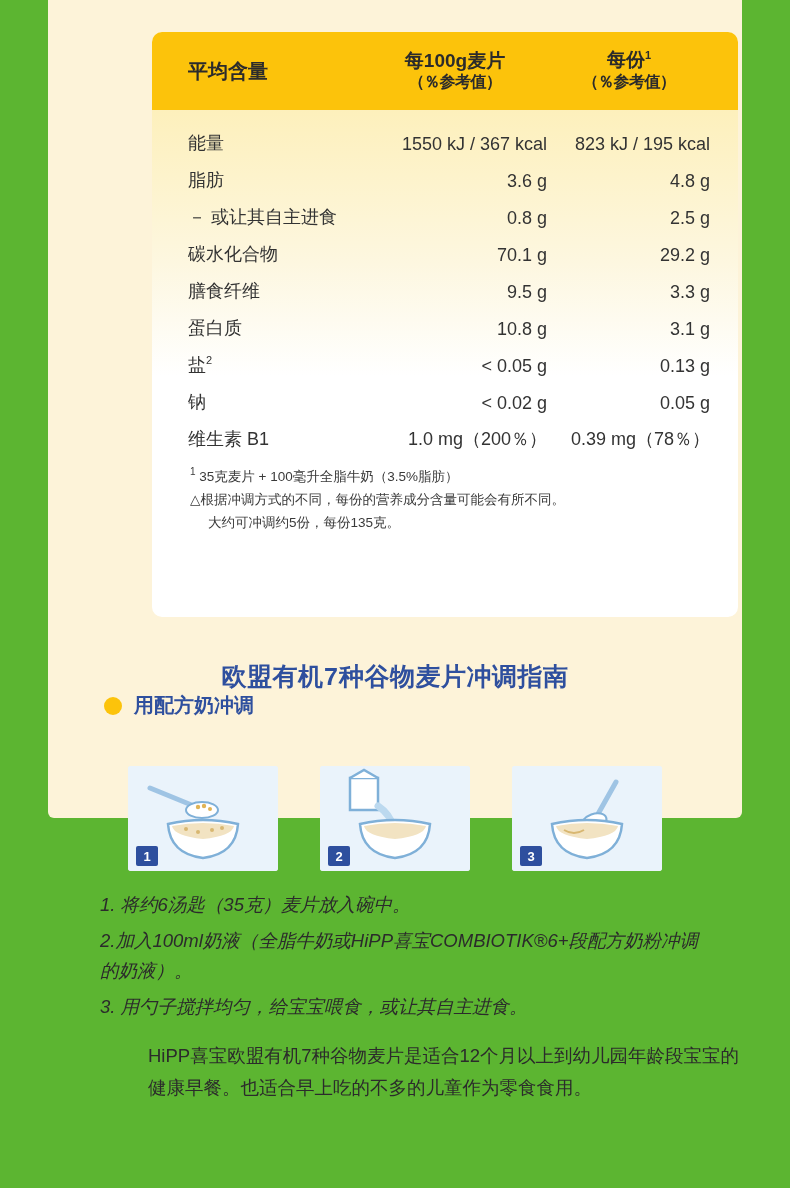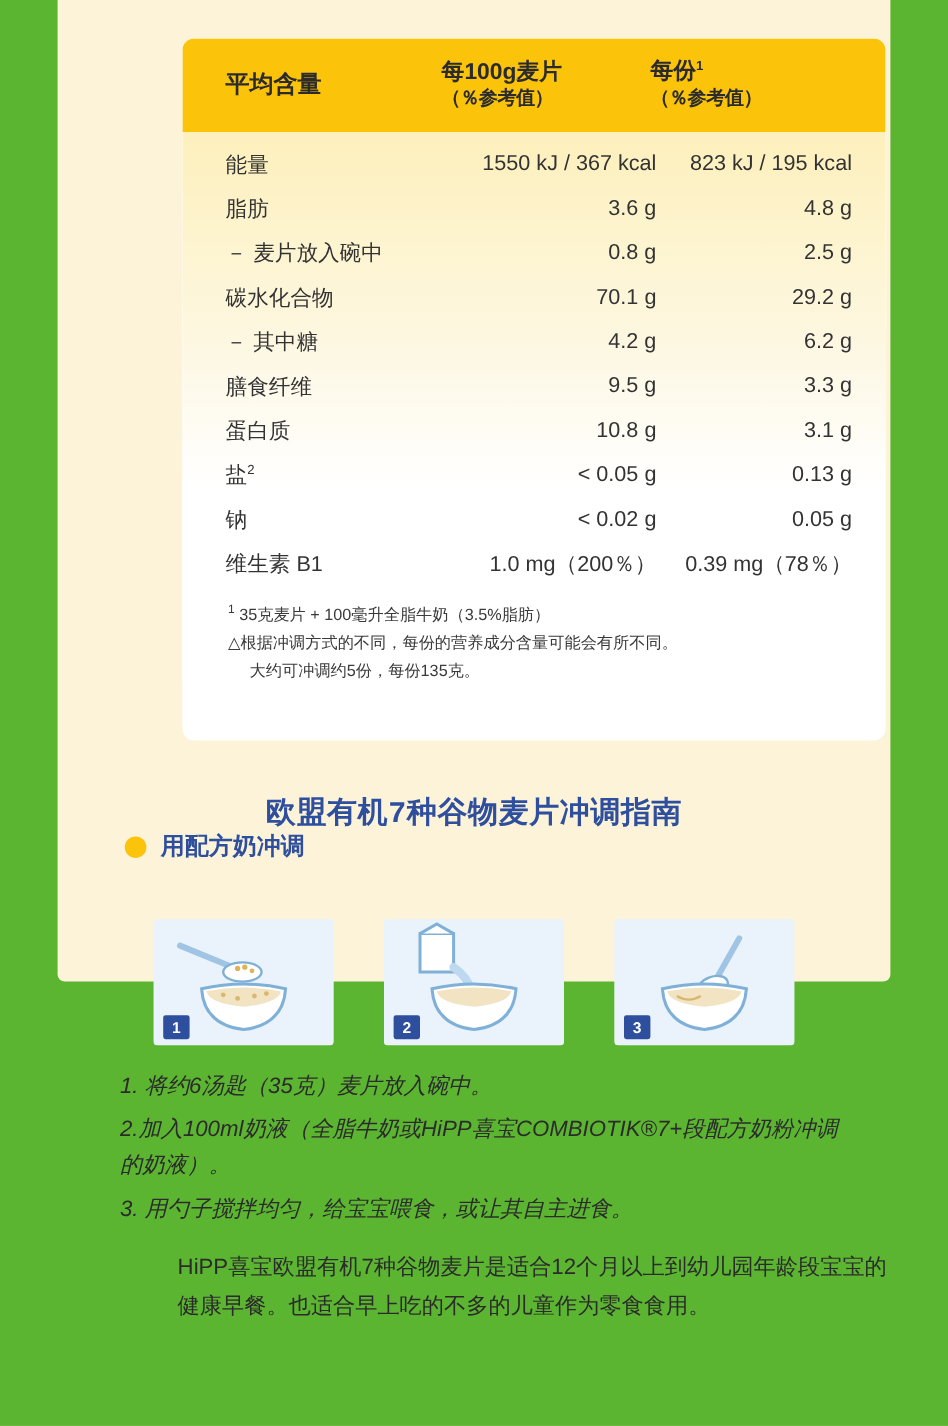--- a/index.html
+++ b/index.html
@@ -42,21 +42,21 @@
   }
   .nutri-header .col-label {
     flex: 0 0 180px;
     font-size: 20px;
     font-weight: bold;
     color: #2b2b2b;
     line-height: 1.2;
   }
   .nutri-header .col-head {
     flex: 1;
-    text-align: left;
+    text-align: center;
     font-size: 19px;
     font-weight: bold;
     color: #2b2b2b;
     line-height: 1.28;
   }
   .nutri-header .col-head .sub {
     display: block;
     font-size: 16px;
     font-weight: bold;
     letter-spacing: -0.5px;
@@ -64,21 +64,21 @@
   }
   .nutri-header .col-head sup { font-size: 11px; }
 
   
   .nutri-body {
     background: linear-gradient(to bottom, #fdf0bc 0%, #fdf7e0 45%, #ffffff 78%);
     padding: 8px 22px 0 36px;
   }
   .nrow {
     display: flex;
-    align-items: center;
+    align-items: flex-end;
     height: 37px;
     font-size: 18px;
     color: #333;
   }
   .nrow .n-name {
     flex: 0 0 196px;
     text-align: left;
     white-space: nowrap;
   }
   .nrow .n-name sup { font-size: 11px; }
@@ -215,33 +215,28 @@
           <div class="n-name">能量</div>
           <div class="n-v1">1550 kJ / 367 kcal</div>
           <div class="n-v2">823 kJ / 195 kcal</div>
         </div>
         <div class="nrow">
           <div class="n-name">脂肪</div>
           <div class="n-v1">3.6 g</div>
           <div class="n-v2">4.8 g</div>
         </div>
         <div class="nrow">
-          <div class="n-name">－ 麦片放入碗中</div>
+          <div class="n-name">－ 或让其自主进食</div>
           <div class="n-v1">0.8 g</div>
           <div class="n-v2">2.5 g</div>
         </div>
         <div class="nrow">
           <div class="n-name">碳水化合物</div>
           <div class="n-v1">70.1 g</div>
           <div class="n-v2">29.2 g</div>
-        </div>
-        <div class="nrow">
-          <div class="n-name">－ 其中糖</div>
-          <div class="n-v1">4.2 g</div>
-          <div class="n-v2">6.2 g</div>
         </div>
         <div class="nrow">
           <div class="n-name">膳食纤维</div>
           <div class="n-v1">9.5 g</div>
           <div class="n-v2">3.3 g</div>
         </div>
         <div class="nrow">
           <div class="n-name">蛋白质</div>
           <div class="n-v1">10.8 g</div>
           <div class="n-v2">3.1 g</div>
@@ -324,21 +319,21 @@
           <path d="M40 58 Q75 50 110 58 Q108 88 75 92 Q42 88 40 58 Z" fill="#ffffff" stroke="#7fb0d8" stroke-width="2.5"></path>
           <path d="M44 60 Q75 54 106 60 Q104 70 75 73 Q46 70 44 60 Z" fill="#f2e3c2"></path>
           <path d="M52 64 Q62 70 72 64" stroke="#d8b771" stroke-width="2" fill="none"></path>
         </svg>
         <div class="num">3</div>
       </div>
     </div>
 
     <div class="instructions">
       <p>1. 将约6汤匙（35克）麦片放入碗中。</p>
-      <p>2.加入100ml奶液（全脂牛奶或HiPP喜宝COMBIOTIK®7+段配方奶粉冲调的奶液）。</p>
+      <p>2.加入100ml奶液（全脂牛奶或HiPP喜宝COMBIOTIK®6+段配方奶粉冲调的奶液）。</p>
       <p>3. 用勺子搅拌均匀，给宝宝喂食，或让其自主进食。</p>
     </div>
 
     <div class="closing">
       <p>HiPP喜宝欧盟有机7种谷物麦片是适合12个月以上到幼儿园年龄段宝宝的健康早餐。也适合早上吃的不多的儿童作为零食食用。</p>
     </div>
 
   </div>
 </div>
 

